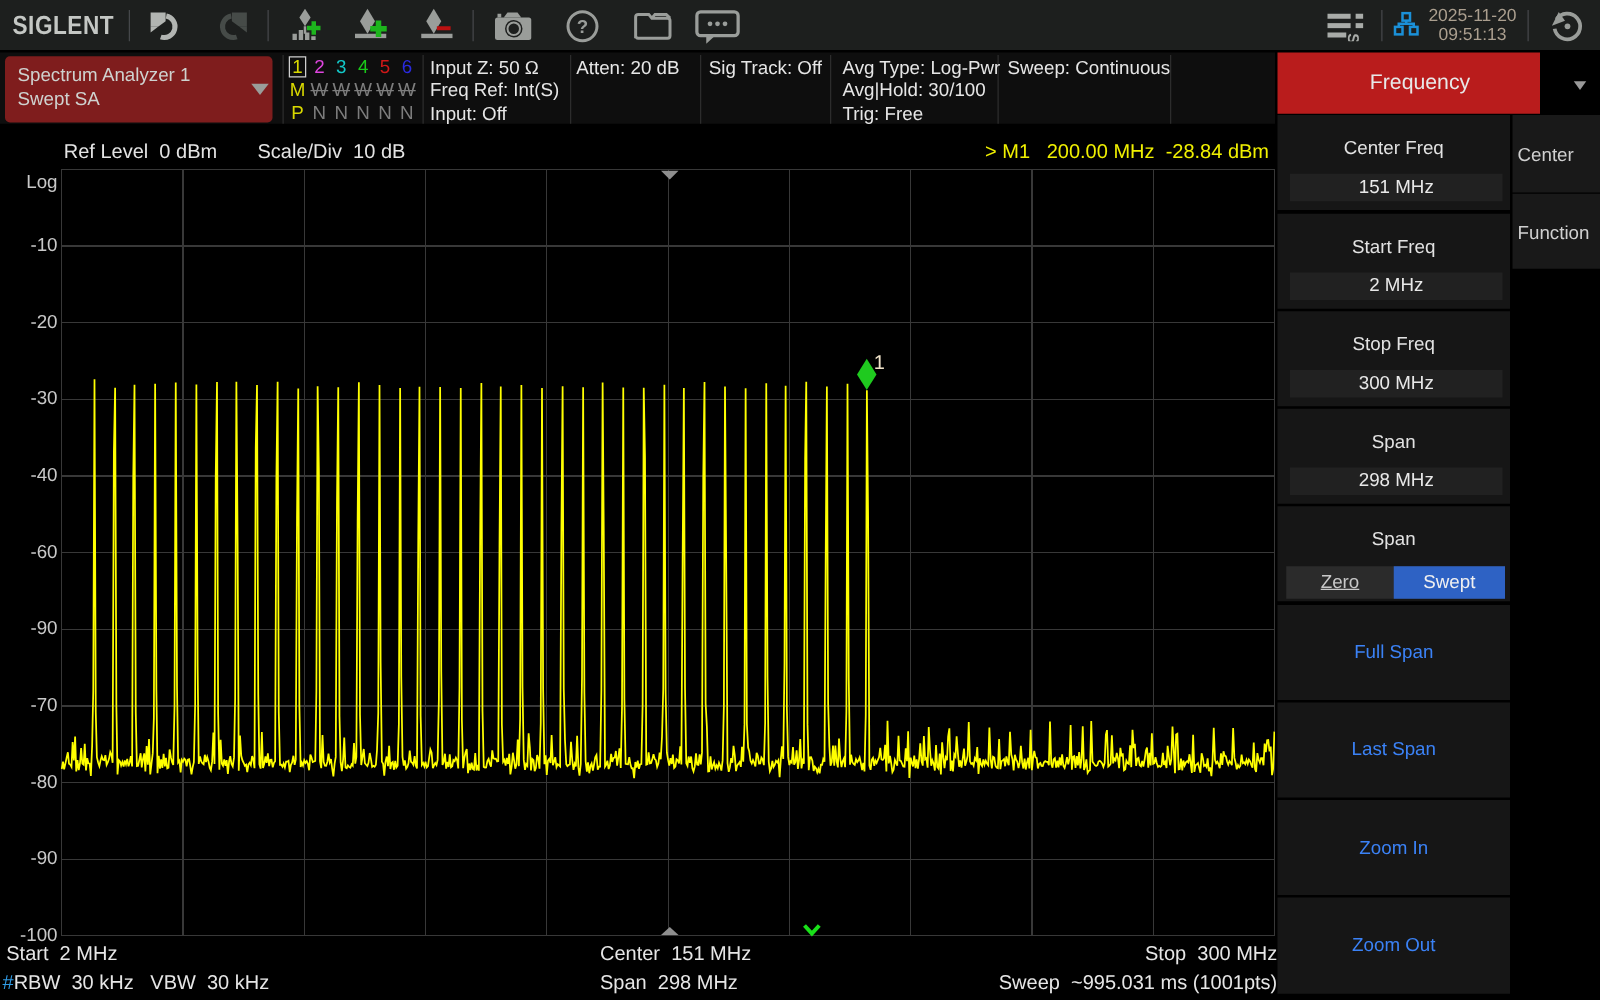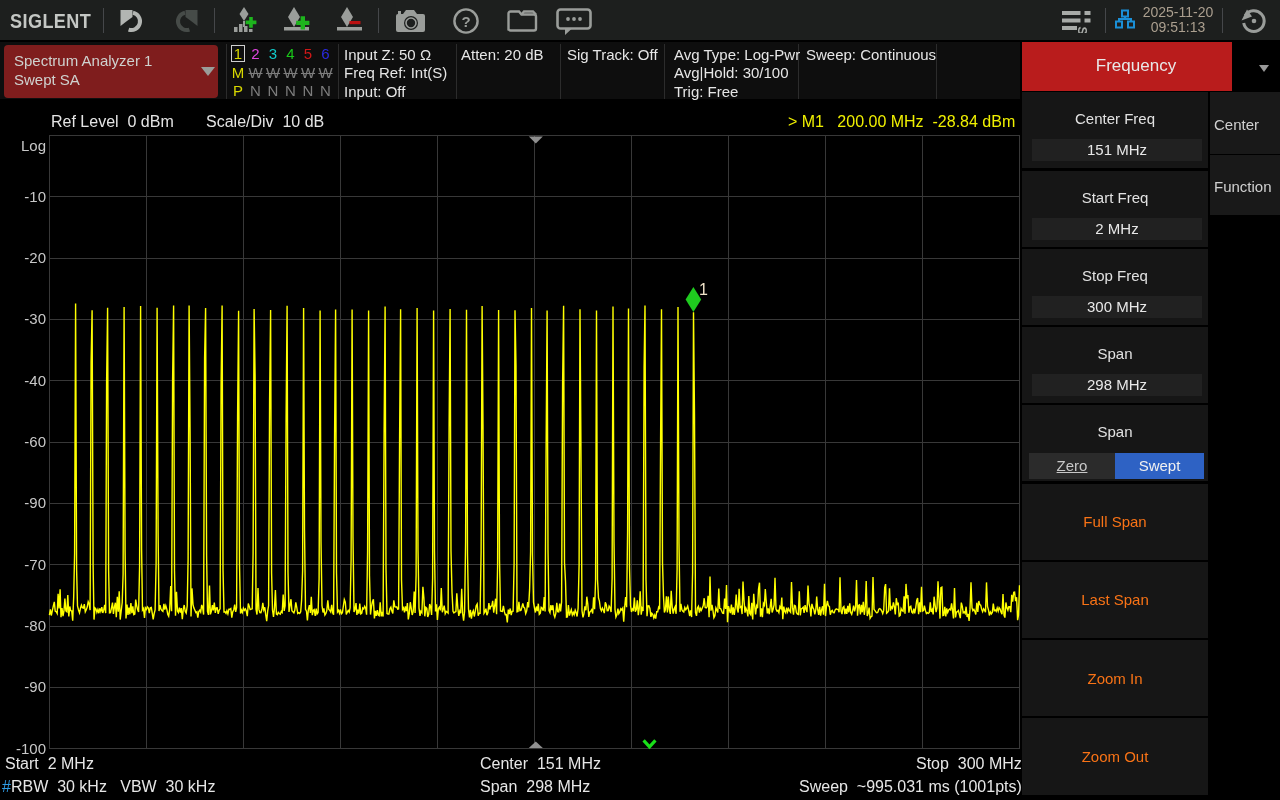--- a/index.html
+++ b/index.html
@@ -18,21 +18,21 @@
 .scol { position:absolute; top:46px; font-size:15px; color:#e6e6e6; line-height:18.4px; white-space:nowrap; }
 .ht { position:absolute; top:113px; font-size:16px; color:#e4e4e4; white-space:pre; }
 .ylab { position:absolute; left:0; width:46px; text-align:right; font-size:15px; color:#c8c8c8; }
 .bt { position:absolute; font-size:16px; color:#e6e6e6; white-space:pre; }
 #rphead { position:absolute; left:1022px; top:42px; width:210px; height:49px; background:#b91c1c; }
 #rphead .t { position:absolute; left:0; width:228px; text-align:center; top:14px; font-size:17px; color:#e8e8e8; }
 #rpcaret { position:absolute; left:237px; top:23px; width:0; height:0; border-left:5.5px solid transparent; border-right:5.5px solid transparent; border-top:7px solid #999; }
 .cell { position:absolute; left:1022px; width:186px; background:#161616; }
 .clab { position:absolute; left:0; width:100%; text-align:center; font-size:15px; color:#e2e2e2; }
 .cval { position:absolute; left:10px; right:6px; top:47px; height:22px; background:#212121; text-align:center; font-size:15px; color:#e8e8e8; line-height:22px; }
-.cmid { position:absolute; left:0; top:0; width:100%; height:100%; display:flex; align-items:center; justify-content:center; font-size:15px; color:#f97316; }
+.cmid { position:absolute; left:0; top:0; width:100%; height:100%; display:flex; align-items:center; justify-content:center; font-size:15px; color:#3b82f6; }
 .tog { position:absolute; left:7px; top:48px; width:175px; height:26px; background:#2b2b2b; }
 .togl { position:absolute; left:0; top:0; width:86px; height:26px; color:#c8c8c8; font-size:15px; text-align:center; line-height:25px;text-decoration:underline; }
 .togr { position:absolute; left:86px; top:0; width:89px; height:26px; background:#2e62c4; color:#f0f0f0; font-size:15px; text-align:center; line-height:25px; }
 .tab { position:absolute; left:1210px; width:70px; background:#191919; font-size:15px; color:#d0d0d0; }
 .tab span { position:absolute; left:4px; }
 </style></head>
 <body>
 <div id="toolbar">
     <div id="logo">SIGLENT</div>
   </div>

